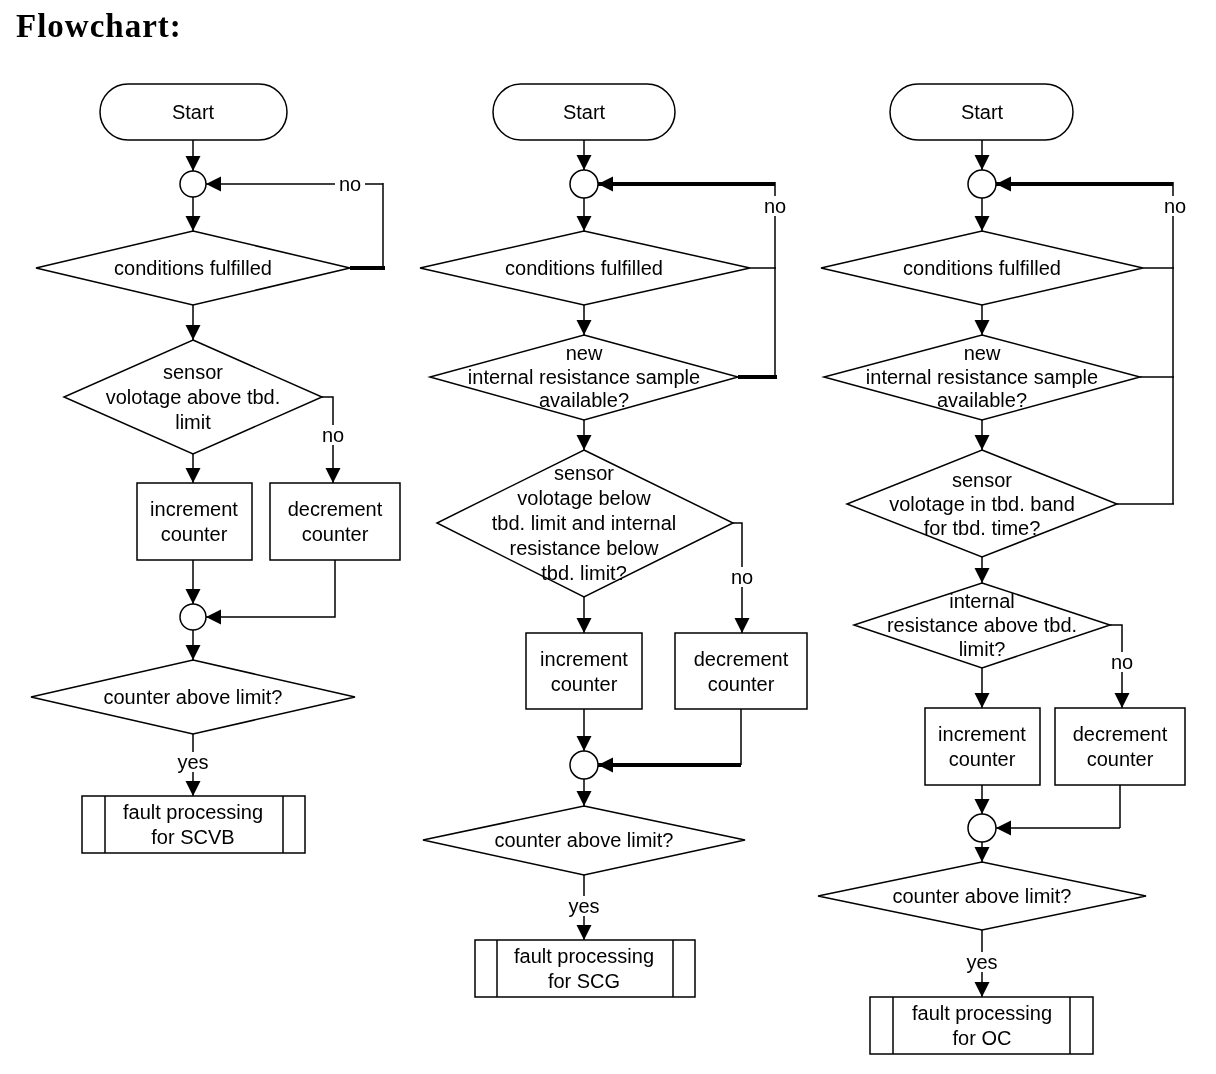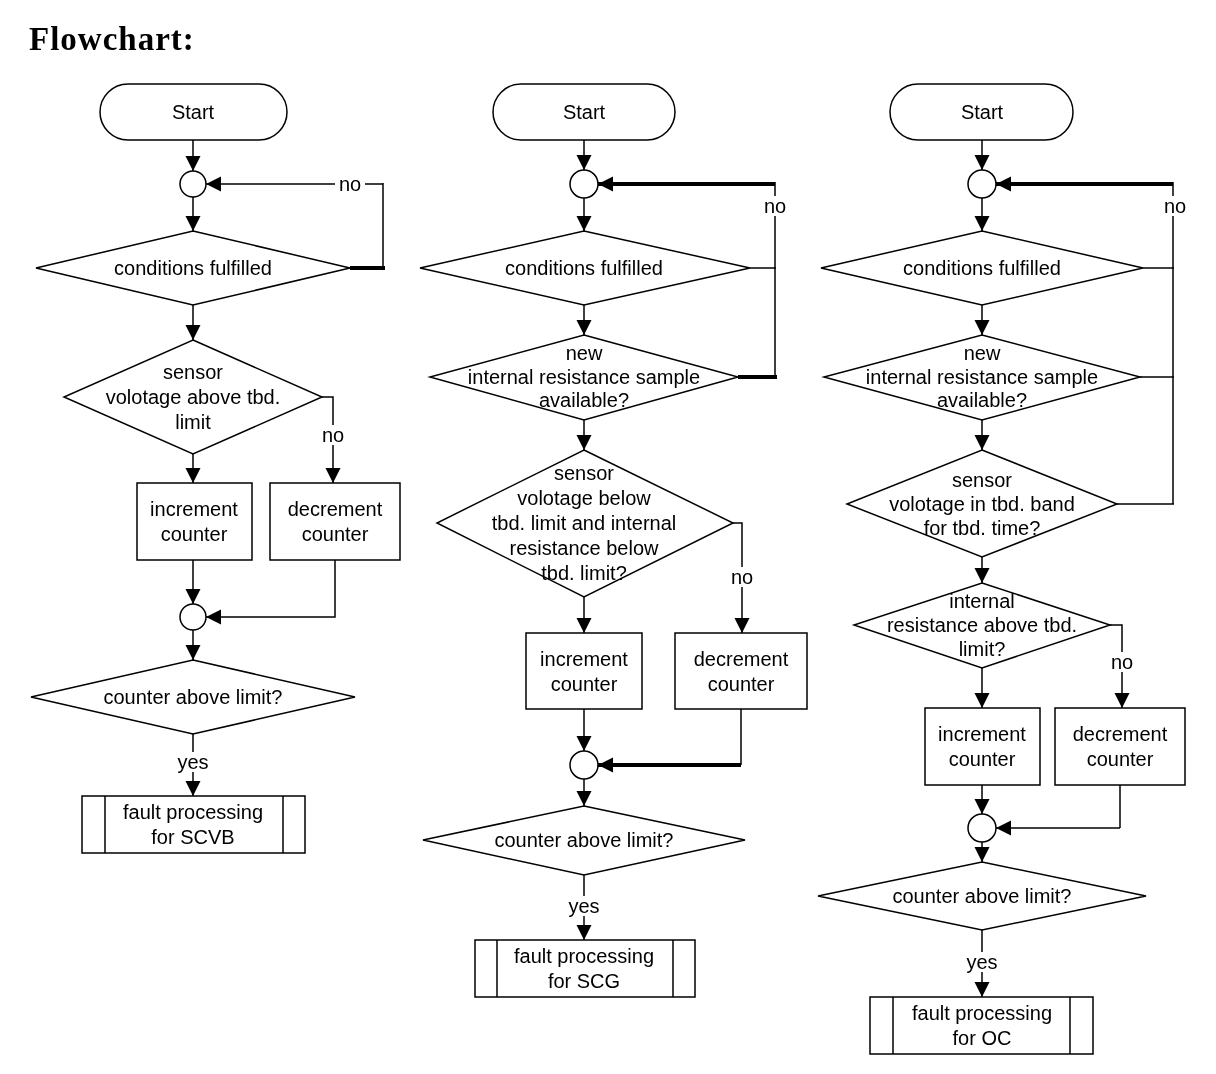--- a/index.html
+++ b/index.html
@@ -1,17 +1,17 @@
 <!DOCTYPE html>
 <html><head>
 <meta charset="utf-8">
 <style>
   html,body{margin:0;padding:0;background:#ffffff;}
   body{width:1216px;height:1074px;position:relative;font-family:"Liberation Sans",sans-serif;}
-  .title{position:absolute;left:16px;top:8px;margin:13px;font:bold 33px "Liberation Serif",serif;color:#000;letter-spacing:1px;}
+  .title{position:absolute;left:16px;top:8px;margin:0;font:bold 33px "Liberation Serif",serif;color:#000;letter-spacing:1px;}
   svg.canvas{position:absolute;left:0;top:0;}
   .shape{fill:#ffffff;stroke:#000000;stroke-width:1.5;}
   .cline{stroke:#000000;stroke-width:1.5;fill:none;}
   .thick{stroke:#000000;stroke-width:4;fill:none;}
   .t{font-family:"Liberation Sans",sans-serif;font-size:20px;fill:#000000;text-anchor:middle;}
   .lbl-bg{fill:#ffffff;}
 </style>
 </head>
 <body>
 

